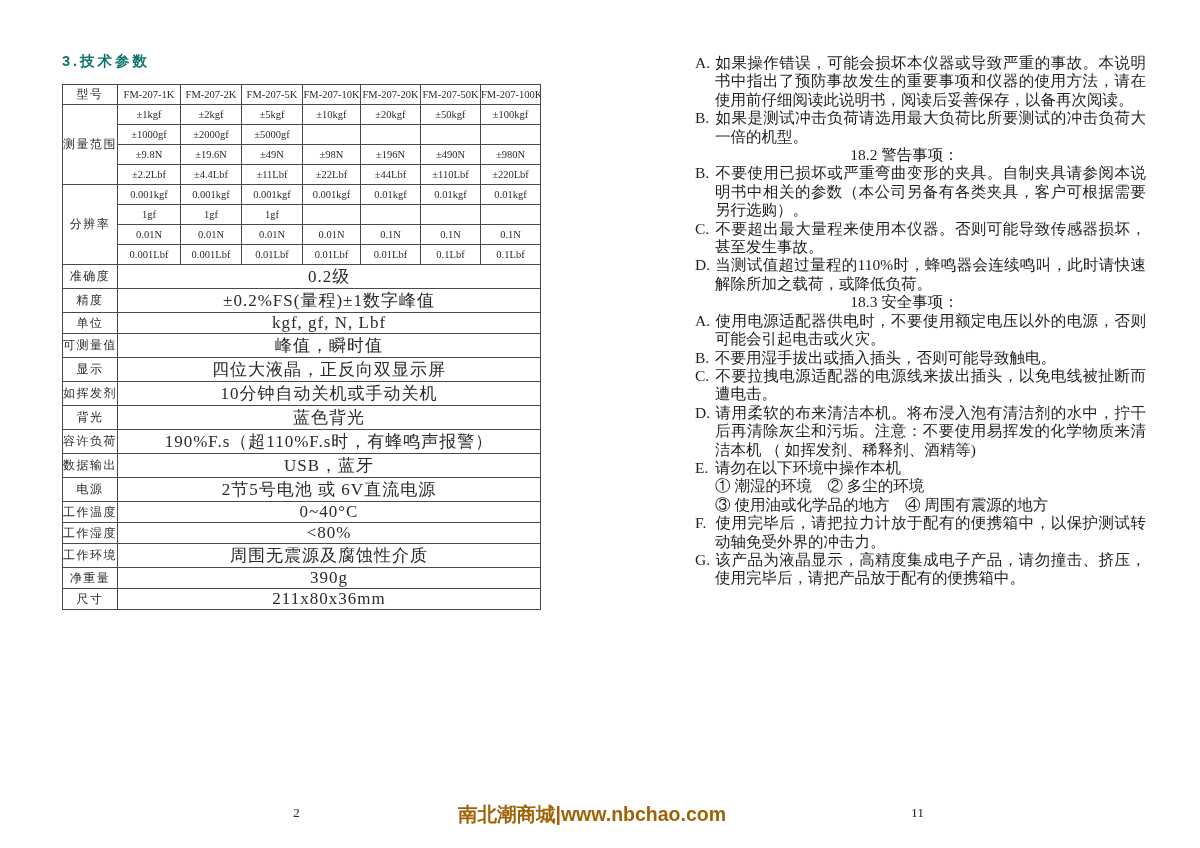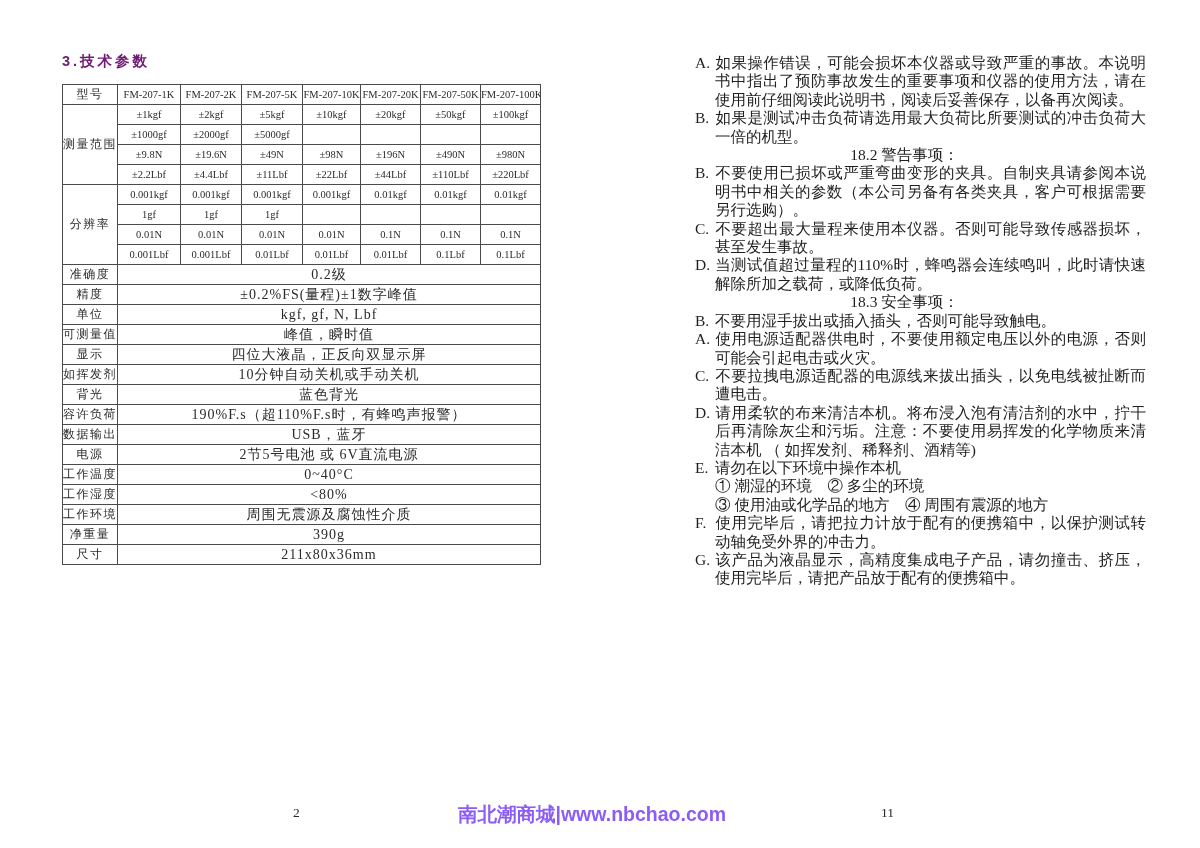--- a/index.html
+++ b/index.html
@@ -10,57 +10,57 @@
     overflow:hidden;
     font-family:"Liberation Serif","DejaVu Serif",serif;
     color:#212121;
   }
   .page { position:absolute; inset:0; background:#fff; }
 
   
   .left-col { position:absolute; left:62px; top:52px; width:478px; }
   .doc-title {
     font-family:"Liberation Sans","DejaVu Sans",sans-serif;
-    font-weight:bold; font-size:14.5px; letter-spacing:3px; color:#701a75;
+    font-weight:bold; font-size:14.5px; letter-spacing:3px; color:#0f766e;
   }
   .spec-table {
     border-collapse:collapse; table-layout:fixed;
     width:478px; margin-top:13px;
   }
   .spec-table td {
     border:1px solid #4a4a4a;
     text-align:center; vertical-align:middle;
     padding:0; height:20px;
     overflow:hidden; white-space:nowrap;
     color:#2a2a2a;
   }
   .t-label  { font-size:12px; letter-spacing:1.5px; }
   .t-head   { font-size:10.5px; }
   .t-val    { font-size:10.5px; }
-  .t-merged { font-size:14px; letter-spacing:1px; }
+  .t-merged { font-size:17px; letter-spacing:1px; }
 
   
   .right-col {
     position:absolute; left:663px; top:54px; width:483px;
     font-size:15.5px; line-height:18.4px;
     text-align:justify; color:#1f1f1f;
   }
   .sec-head { text-align:center; }
   .item { padding-left:52px; text-indent:-20px; }
   .ilabel { display:inline-block; width:20px; text-indent:0; }
   .subline { padding-left:52px; text-align:left; }
 
   
   .pg-num { position:absolute; top:805px; font-size:13.5px; color:#2a2a2a; }
   .pg-left  { left:293px; }
-  .pg-right { left:881px; }
+  .pg-right { left:911px; }
   .watermark {
     position:absolute; left:592px; top:801px; transform:translateX(-50%);
     font-family:"Liberation Sans","DejaVu Sans",sans-serif;
-    font-weight:700; font-size:19.5px; color:#8b5cf6;
+    font-weight:700; font-size:19.5px; color:#a16207;
     white-space:nowrap;
   }
 </style>
 </head>
 <body>
 
 <div class="page">
 
   <div class="left-col">
     <div class="doc-title">3.技术参数</div>
@@ -227,22 +227,22 @@
   </div>
 
   <div class="right-col">
       <p class="item"><span class="ilabel">A.</span>如果操作错误，可能会损坏本仪器或导致严重的事故。本说明书中指出了预防事故发生的重要事项和仪器的使用方法，请在使用前仔细阅读此说明书，阅读后妥善保存，以备再次阅读。</p>
       <p class="item"><span class="ilabel">B.</span>如果是测试冲击负荷请选用最大负荷比所要测试的冲击负荷大一倍的机型。</p>
       <div class="sec-head">18.2 警告事项：</div>
       <p class="item"><span class="ilabel">B.</span>不要使用已损坏或严重弯曲变形的夹具。自制夹具请参阅本说明书中相关的参数（本公司另备有各类夹具，客户可根据需要另行选购）。</p>
       <p class="item"><span class="ilabel">C.</span>不要超出最大量程来使用本仪器。否则可能导致传感器损坏，甚至发生事故。</p>
       <p class="item"><span class="ilabel">D.</span>当测试值超过量程的110%时，蜂鸣器会连续鸣叫，此时请快速解除所加之载荷，或降低负荷。</p>
       <div class="sec-head">18.3 安全事项：</div>
+      <p class="item"><span class="ilabel">A.</span>使用电源适配器供电时，不要使用额定电压以外的电源，否则可能会引起电击或火灾。</p>
       <p class="item"><span class="ilabel">B.</span>不要用湿手拔出或插入插头，否则可能导致触电。</p>
-      <p class="item"><span class="ilabel">A.</span>使用电源适配器供电时，不要使用额定电压以外的电源，否则可能会引起电击或火灾。</p>
       <p class="item"><span class="ilabel">C.</span>不要拉拽电源适配器的电源线来拔出插头，以免电线被扯断而遭电击。</p>
       <p class="item"><span class="ilabel">D.</span>请用柔软的布来清洁本机。将布浸入泡有清洁剂的水中，拧干后再清除灰尘和污垢。注意：不要使用易挥发的化学物质来清洁本机 （ 如挥发剂、稀释剂、酒精等)</p>
       <p class="item"><span class="ilabel">E.</span>请勿在以下环境中操作本机</p>
       <div class="subline">① 潮湿的环境　② 多尘的环境</div>
       <div class="subline">③ 使用油或化学品的地方　④ 周围有震源的地方</div>
       <p class="item"><span class="ilabel">F.</span>使用完毕后，请把拉力计放于配有的便携箱中，以保护测试转动轴免受外界的冲击力。</p>
       <p class="item"><span class="ilabel">G.</span>该产品为液晶显示，高精度集成电子产品，请勿撞击、挤压，使用完毕后，请把产品放于配有的便携箱中。</p>
     </div>
 
   <span class="pg-num pg-left">2</span>

